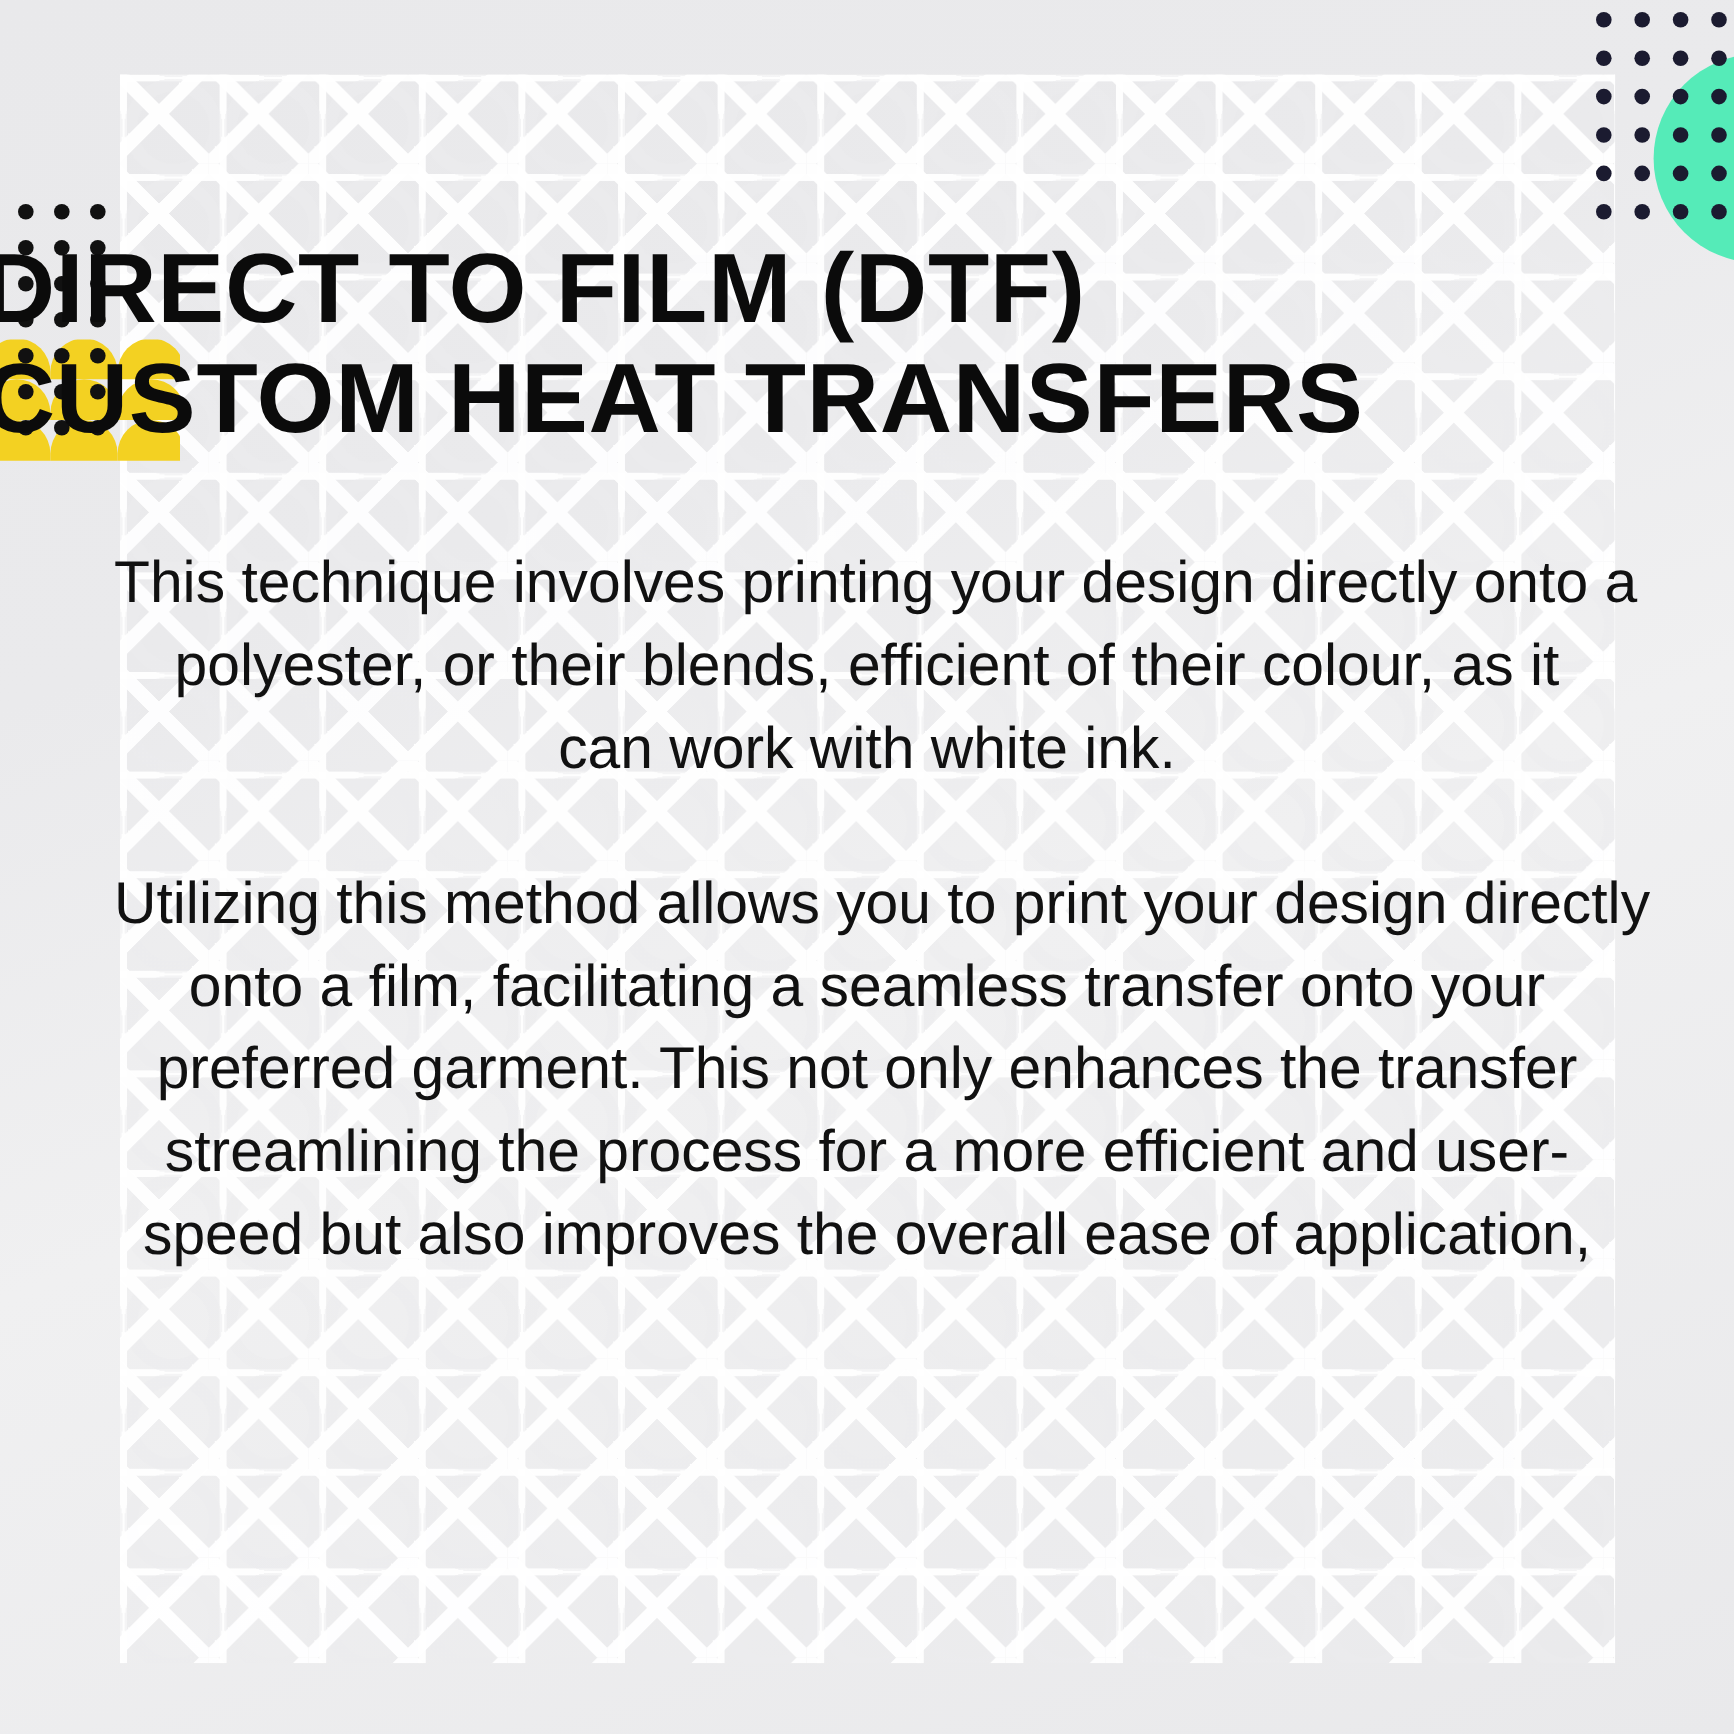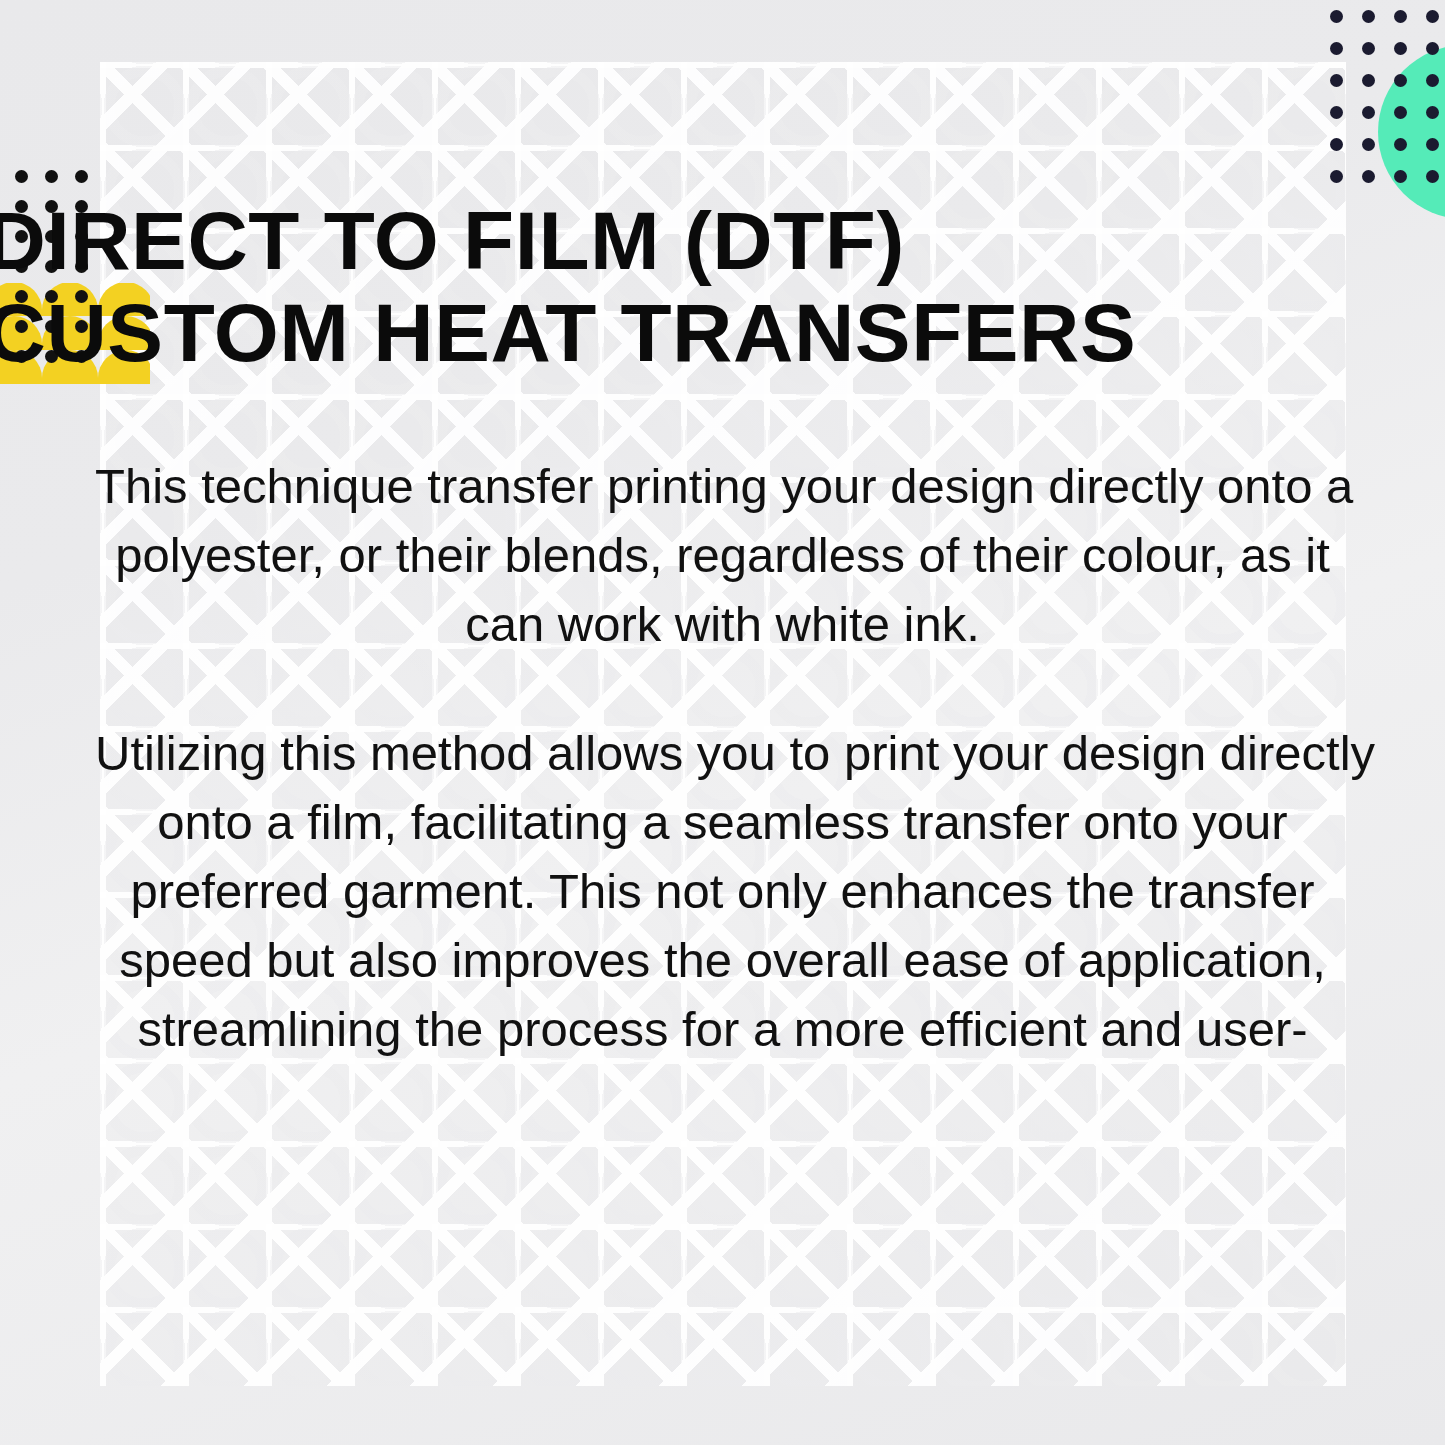--- a/index.html
+++ b/index.html
@@ -229,27 +229,27 @@
 
   <div class="content">
 
     <h1 class="title">
       <span class="tl">DIRECT TO FILM (DTF)</span>
       <span class="tl">CUSTOM HEAT TRANSFERS</span>
     </h1>
 
     <div class="body-block">
       <p class="para p1">
-        <span class="pl">This technique transfer printing your design directly onto a</span>
-        <span class="pl">polyester, or their blends, regardless of their colour, as it</span>
+        <span class="pl">This technique involves printing your design directly onto a</span>
+        <span class="pl">polyester, or their blends, efficient of their colour, as it</span>
         <span class="pl">can work with white ink.</span>
       </p>
       <p class="para p2">
         <span class="pl">Utilizing this method allows you to print your design directly</span>
         <span class="pl">onto a film, facilitating a seamless transfer onto your</span>
         <span class="pl">preferred garment. This not only enhances the transfer</span>
+        <span class="pl">streamlining the process for a more efficient and user-</span>
         <span class="pl">speed but also improves the overall ease of application,</span>
-        <span class="pl">streamlining the process for a more efficient and user-</span>
       </p>
     </div>
 
   </div>
 </div>
 
 </body></html>

